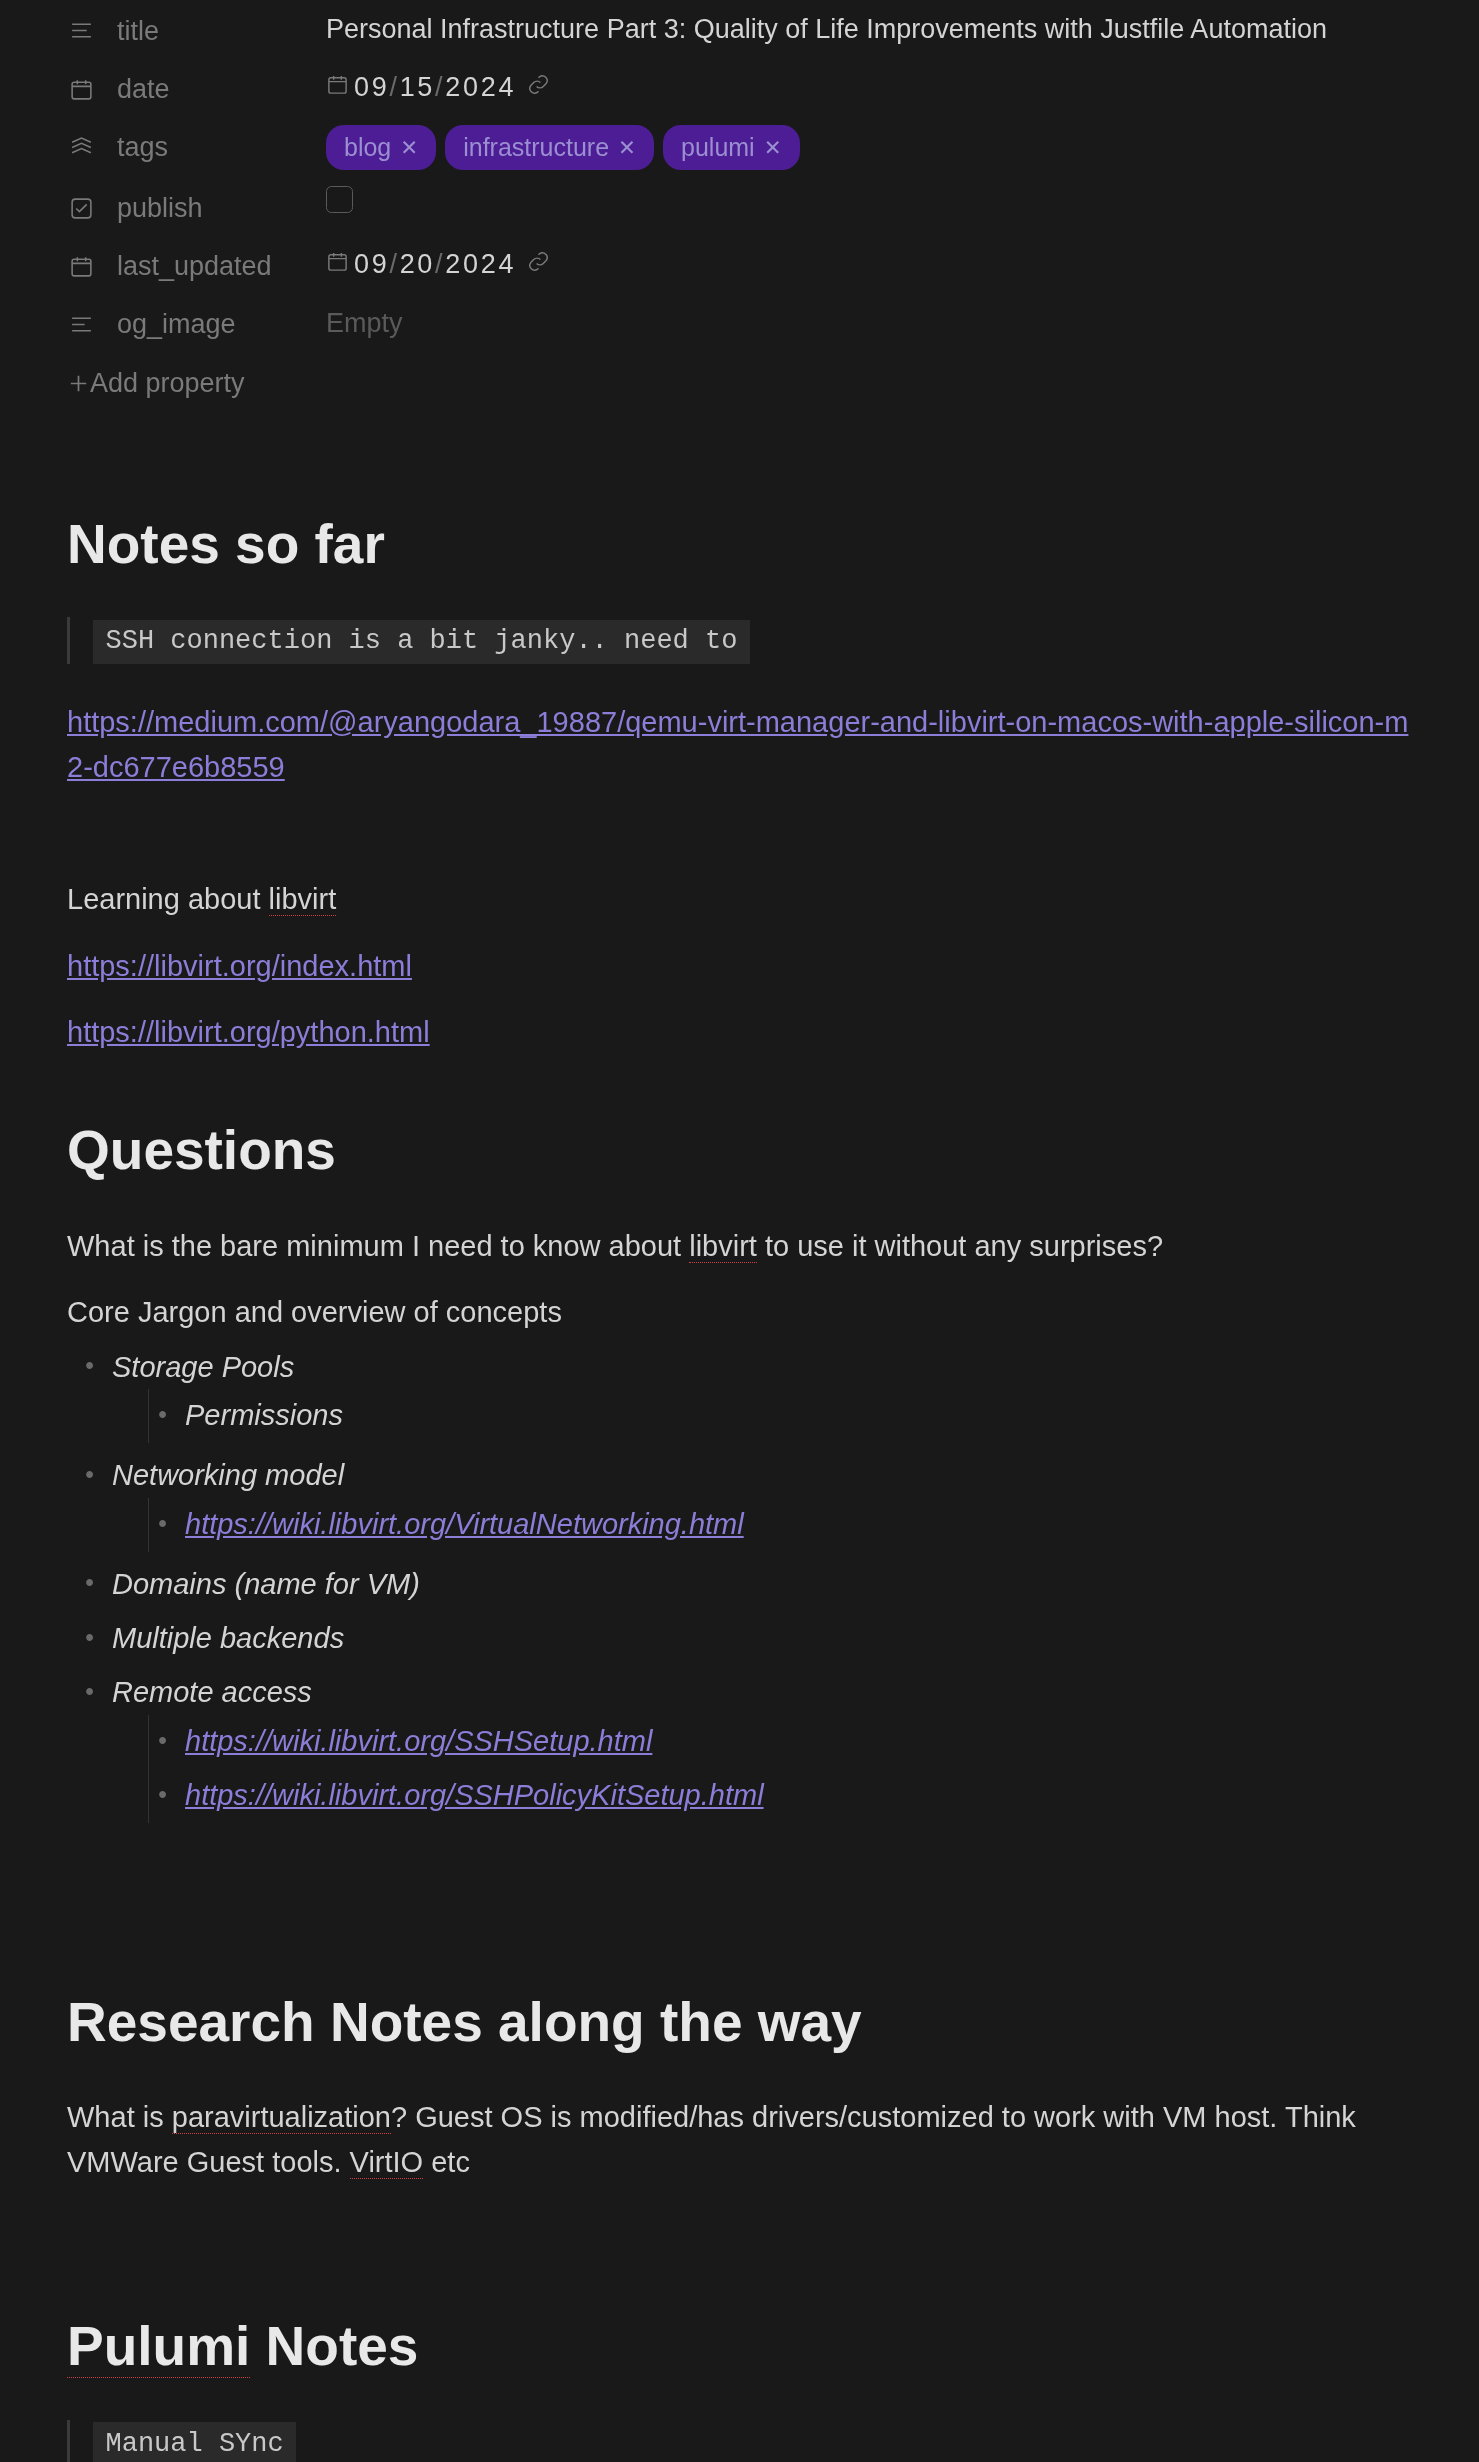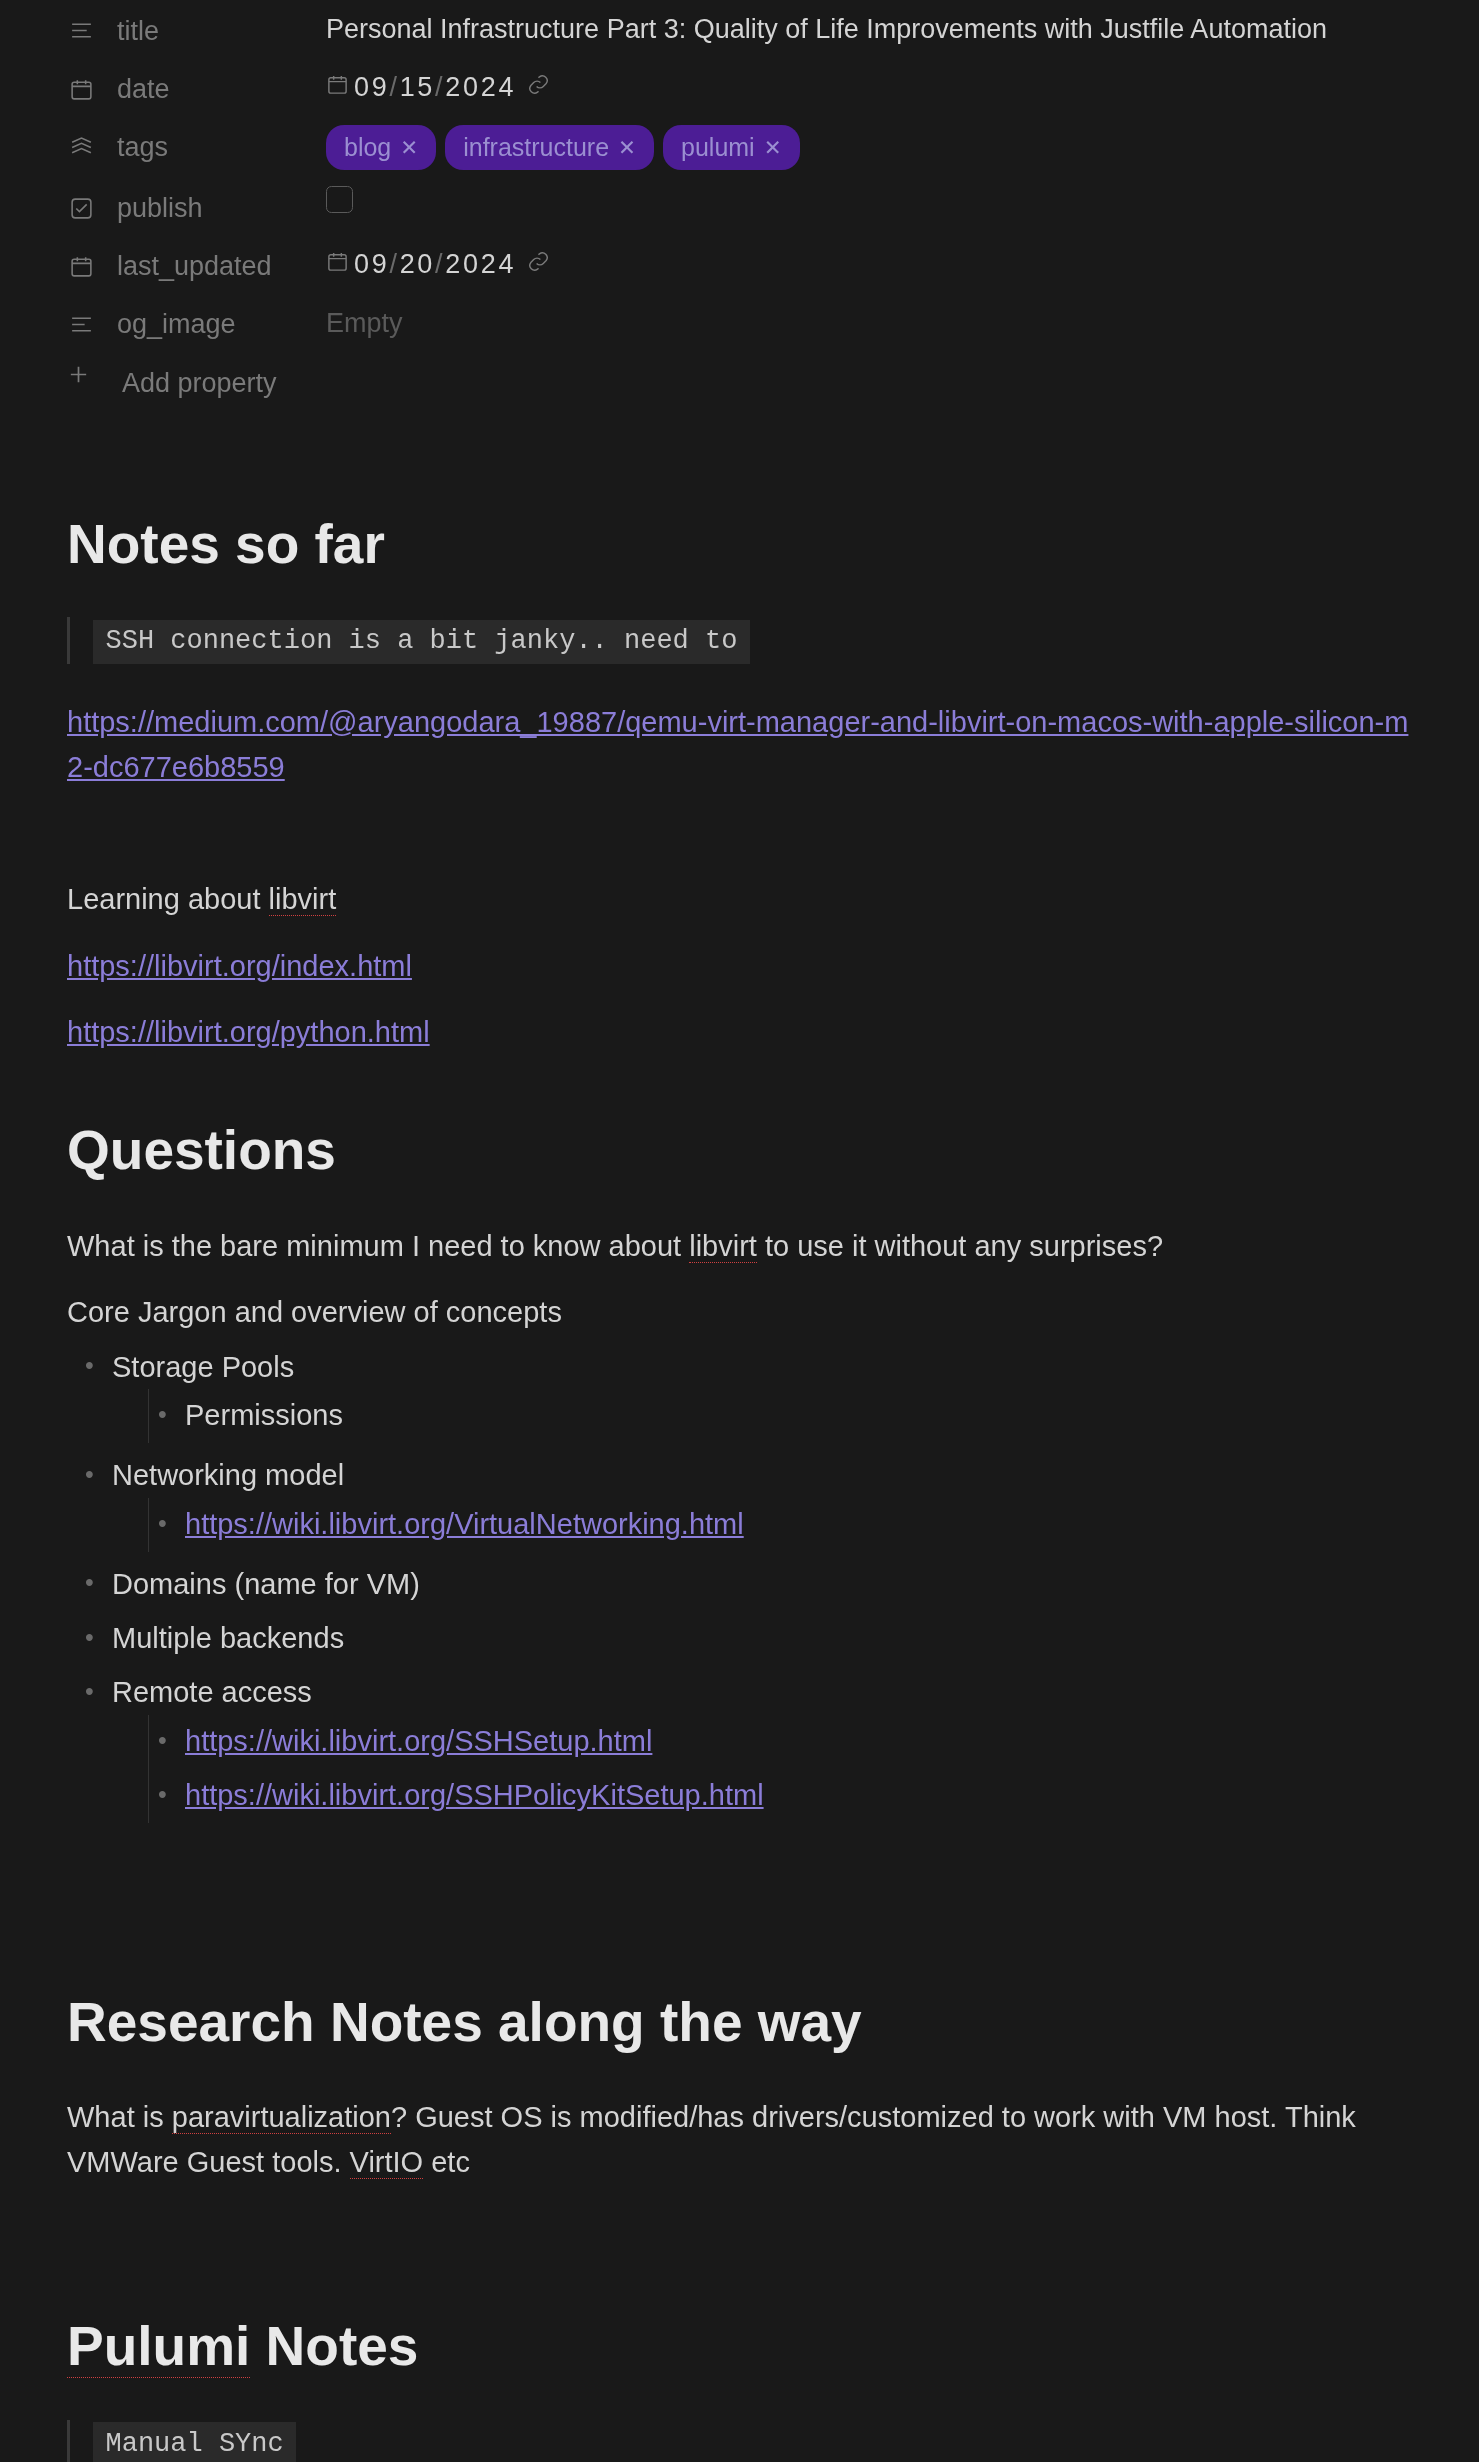--- a/index.html
+++ b/index.html
@@ -49,21 +49,21 @@
     align-items: center;
     gap: 9px;
   }
   .tag-x { color:#9b8fd1; font-size:21.4px; }
   .checkbox-box {
     width: 27px; height: 27px;
     border: 1.8px solid #5a5a5a;
     border-radius: 5.4px;
   }
   .add-prop {
-    display:flex; align-items:flex-start; gap:32px;
+    display:flex; align-items:center; gap:0;
     color:#7a7a7a; font-size:27px; padding: 10.7px 0;
     cursor:pointer;
   }
   .add-prop svg { width:23px; height:23px; stroke:#7a7a7a; stroke-width:1.8; fill:none;}
   h2 {
     color: #e8e8e8;
     font-size: 55px;
     font-weight: 700;
     margin: 54px 0 32px 0;
   }
@@ -76,21 +76,21 @@
     background: #2a2a2a;
     color: #c8c8c8;
     font-family: "SFMono-Regular", Consolas, "Liberation Mono", Menlo, monospace;
     font-size: 27px;
     padding: 1.8px 12.5px;
     display: inline-block;
   }
   .para { margin: 21.4px 0; color:#d4d4d4; font-size:29px; line-height:1.55;}
   a.link { color: #8b7dd8; text-decoration: underline; word-break: break-all; }
   .spell { border-bottom: 1.8px dotted #d04040; }
-  ul.bullets { list-style:none; margin-left: 18px; }
+  ul.bullets { list-style:none; margin-left: 18px; font-style: italic; }
   ul.bullets > li { position:relative; padding-left: 27px; padding-top:5.4px; padding-bottom:5.4px;}
   ul.bullets > li::before { content:"•"; position:absolute; left:0; color:#6a6a6a; font-size:25px; top:7.1px;}
   ul.bullets ul.bullets { margin-left: 36px; border-left: 1.8px solid #333; padding-left: 9px;}
   .spacer { height: 45px; }
   .spacer-lg { height: 98px; }
 </style>
 </head>
 <body>
 
 <div class="properties">

